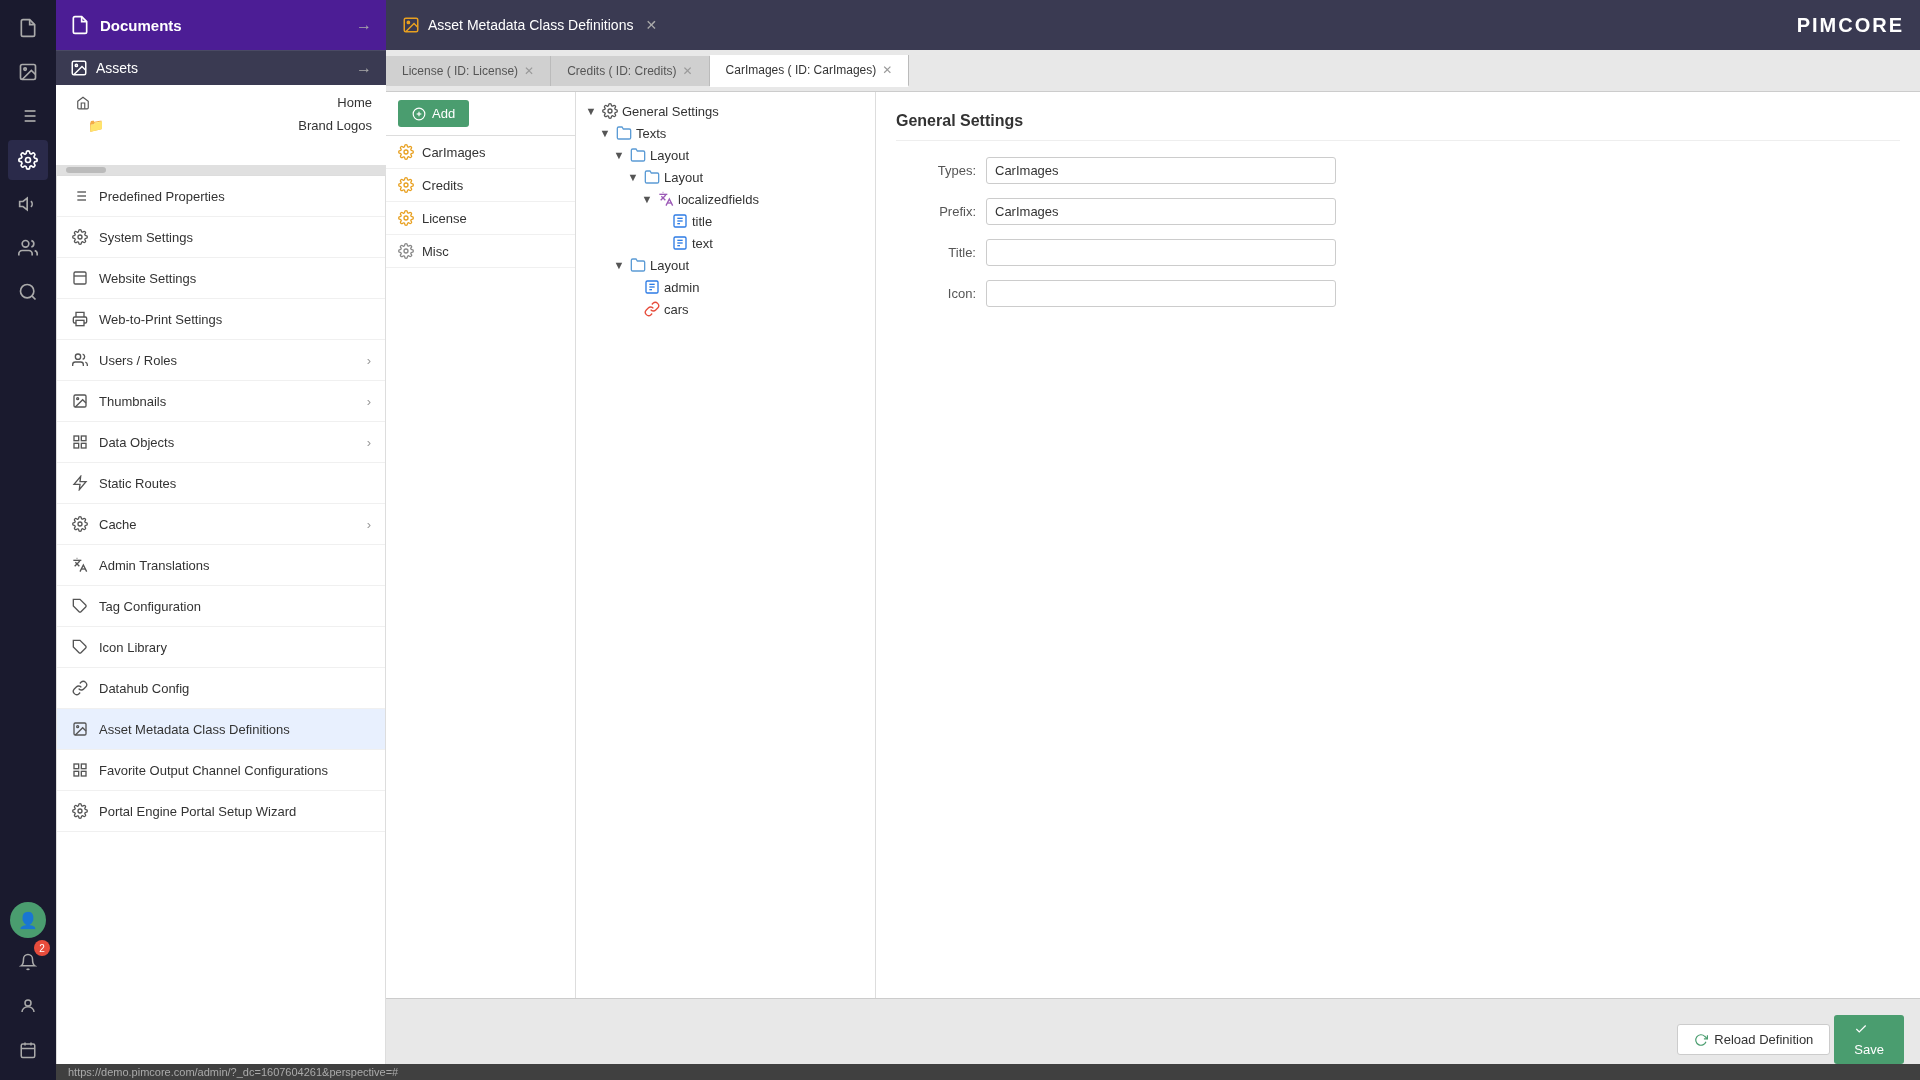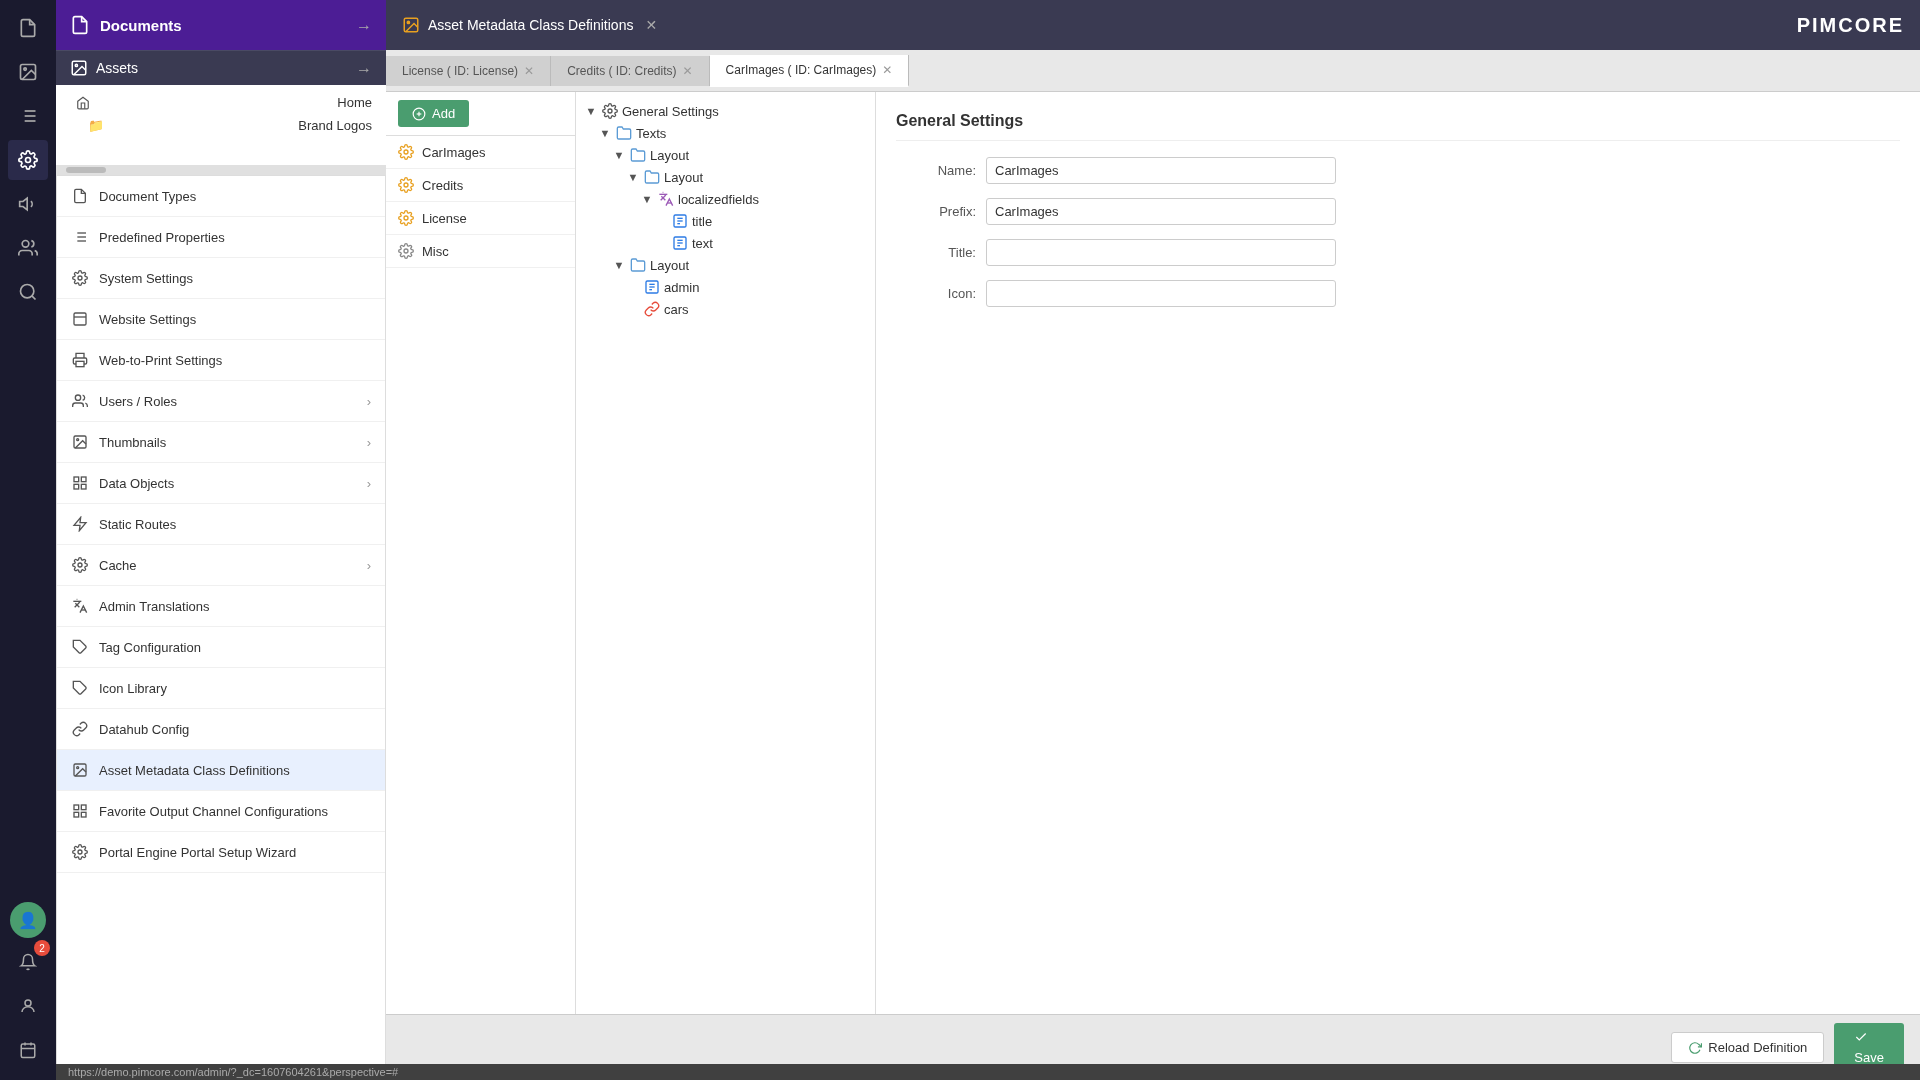--- a/index.html
+++ b/index.html
@@ -290,24 +290,24 @@
       padding: 5px 8px;
       font-size: 13px;
       color: #333;
       background: #fff;
     }
 
     
     .bottom-bar {
       background: #e8e8e8;
       border-top: 1px solid #ccc;
-      padding: 8px 16px;
+      padding: 16px 16px;
       display: flex;
       justify-content: flex-end;
-      gap: 10px;
+      gap: 4px;
       min-height: 50px;
       align-items: center;
     }
     .btn-reload {
       background: #fff;
       border: 1px solid #ccc;
       padding: 7px 16px;
       border-radius: 3px;
       cursor: pointer;
       font-size: 13px;
@@ -492,29 +492,20 @@
       <span style="color:#e8a020; font-size:13px;">📁</span>
       <span>Brand Logos</span>
     </div>
   </div>
 
   <div class="sidebar-scrollbar-h">
     <div class="scrollbar-thumb-h"></div>
   </div>
 
   <div class="settings-menu">
-    <div class="settings-item">
-      <div class="item-icon">
-        <svg width="16" height="16" viewBox="0 0 24 24" fill="none" stroke="#555" stroke-width="2">
-            <path d="M14 2H6a2 2 0 0 0-2 2v16a2 2 0 0 0 2 2h12a2 2 0 0 0 2-2V8z"></path>
-            <polyline points="14 2 14 8 20 8"></polyline>
-          </svg>
-      </div>
-      <span>Document Types</span>
-    </div>
     <div class="settings-item">
       <div class="item-icon">
         <svg width="16" height="16" viewBox="0 0 24 24" fill="none" stroke="#555" stroke-width="2">
             <line x1="8" y1="6" x2="21" y2="6"></line>
             <line x1="8" y1="12" x2="21" y2="12"></line>
             <line x1="8" y1="18" x2="21" y2="18"></line>
             <line x1="3" y1="6" x2="3.01" y2="6"></line>
             <line x1="3" y1="12" x2="3.01" y2="12"></line>
             <line x1="3" y1="18" x2="3.01" y2="18"></line>
           </svg>
@@ -845,21 +836,21 @@
             <path d="M10 13a5 5 0 0 0 7.54.54l3-3a5 5 0 0 0-7.07-7.07l-1.72 1.71"></path>
             <path d="M14 11a5 5 0 0 0-7.54-.54l-3 3a5 5 0 0 0 7.07 7.07l1.71-1.71"></path>
           </svg>
         <span class="tree-node-label">cars</span>
       </div>
     </div>
 
     <div class="settings-panel">
       <div class="settings-title">General Settings</div>
       <div class="form-row">
-        <label class="form-label">Name:</label>
+        <label class="form-label">Types:</label>
         <input class="form-input" type="text" value="CarImages" style="">
       </div>
       <div class="form-row">
         <label class="form-label">Prefix:</label>
         <input class="form-input" type="text" value="CarImages" style="">
       </div>
       <div class="form-row">
         <label class="form-label">Title:</label>
         <input class="form-input" type="text" value="" style="">
       </div>

